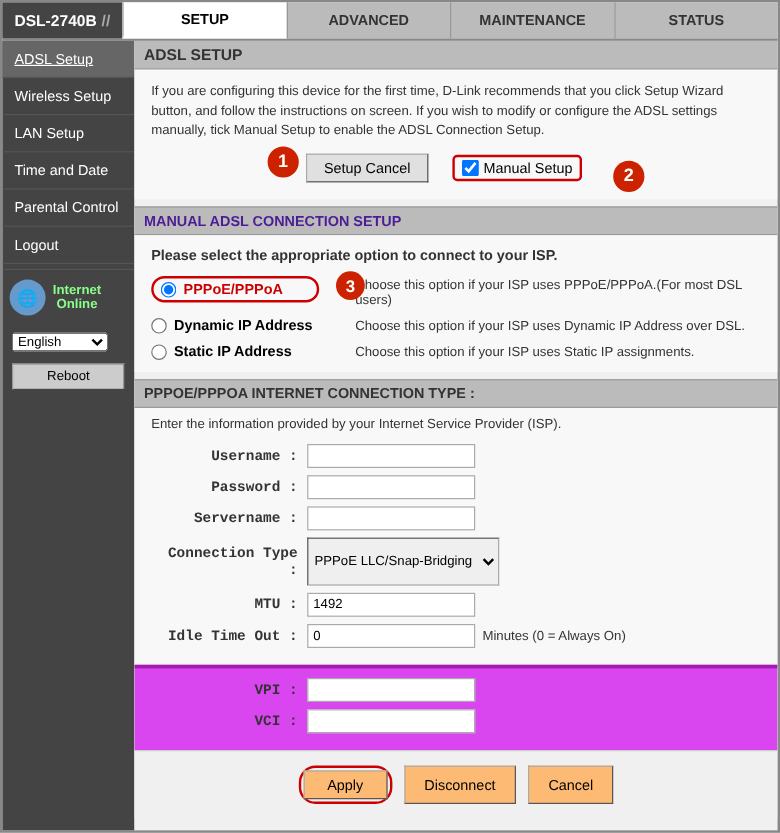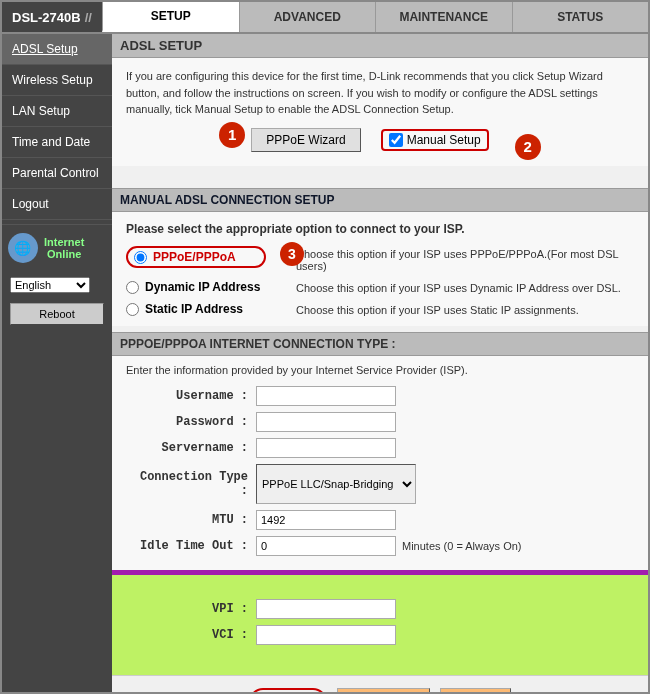--- a/index.html
+++ b/index.html
@@ -39,42 +39,42 @@
 
     .section-body { padding: 10px 14px; background: #f8f8f8; }
 
     .info-text { font-size: 11px; color: #333; line-height: 1.5; margin-bottom: 10px; }
 
     .wizard-row { display: flex; align-items: center; justify-content: center; gap: 20px; margin: 8px 0 4px 0; }
     .wizard-btn { padding: 4px 14px; font-size: 12px; background: #e0e0e0; border: 1px outset #aaa; cursor: pointer; min-width: 90px; }
     .manual-setup-wrap { display: flex; align-items: center; gap: 4px; border: 2px solid #cc0000; padding: 2px 6px; border-radius: 4px; }
     .manual-check { width: 14px; height: 14px; cursor: pointer; }
 
-    .section-divider { background: #bbb; padding: 4px 8px; font-weight: bold; font-size: 12px; text-transform: uppercase; border-top: 1px solid #999; border-bottom: 1px solid #999; color: #0f172a; margin-top: 22px; }
+    .section-divider { background: #bbb; padding: 4px 8px; font-weight: bold; font-size: 12px; text-transform: uppercase; border-top: 1px solid #999; border-bottom: 1px solid #999; color: #4c1d95; margin-top: 6px; }
 
     .manual-section { padding: 10px 14px; background: #f8f8f8; }
     .manual-header-text { font-size: 12px; font-weight: bold; margin-bottom: 10px; color: #333; }
 
     .radio-group { display: flex; flex-direction: column; gap: 8px; }
     .radio-row { display: flex; align-items: flex-start; gap: 10px; }
     .radio-label { min-width: 140px; font-size: 12px; font-weight: bold; display: flex; align-items: flex-start; gap: 6px; }
     .radio-label.selected-label { border: 2px solid #cc0000; padding: 2px 6px; border-radius: 12px; color: #cc0000; }
     .radio-desc { font-size: 11px; color: #333; flex: 1; padding-top: 2px; }
     input[type=radio] { cursor: pointer; margin-top: 1px; }
 
     .pppoe-section-header { background: #bbb; padding: 4px 8px; font-weight: bold; font-size: 12px; text-transform: uppercase; border-top: 1px solid #999; border-bottom: 1px solid #999; color: #333; margin-top: 6px; }
     .pppoe-section-body { padding: 8px 14px; background: #f8f8f8; }
     .pppoe-info { font-size: 11px; color: #333; margin-bottom: 10px; }
     .form-row { display: flex; align-items: center; margin-bottom: 6px; }
     .form-label { width: 130px; text-align: right; font-size: 12px; font-weight: bold; padding-right: 8px; color: #333; font-family: Liberation Mono, monospace; }
     .form-input { border: 1px solid #aaa; padding: 2px 4px; font-size: 11px; width: 140px; height: 20px; }
     .form-select { border: 1px inset #aaa; padding: 1px; font-size: 11px; width: 160px; height: 40px; }
     .form-note { font-size: 11px; color: #333; margin-left: 6px; }
 
-    .vpi-vci-section { padding: 24px 14px; background: #bef264; border-top: 5px solid #a21caf; }
+    .vpi-vci-section { padding: 8px 14px; background: #d946ef; border-top: 3px solid #a21caf; }
 
     .bottom-buttons { padding: 12px; display: flex; justify-content: center; gap: 10px; background: #f0f0f0; border-top: 1px solid #ccc; }
     .bottom-btn { padding: 4px 16px; font-size: 12px; background: #fdba74; border: 1px outset #aaa; cursor: pointer; min-width: 70px; }
     .apply-btn-wrap { border: 2px solid #cc0000; border-radius: 14px; padding: 2px; }
 
     .content-wrapper { position: relative; }
   </style>
 </head>
 <body>
 
@@ -118,21 +118,21 @@
 
     <div class="content content-wrapper">
 
       <div class="section-header">ADSL SETUP</div>
       <div class="section-body">
         <p class="info-text">If you are configuring this device for the first time, D-Link recommends that you click Setup Wizard button, and follow the instructions on screen. If you wish to modify or configure the ADSL settings manually, tick Manual Setup to enable the ADSL Connection Setup.</p>
         <div class="wizard-row">
 
           <div style="position:relative; display:inline-flex; align-items:center;">
             <div style="position:absolute; left:-32px; top:-6px; width:26px; height:26px; border-radius:50%; background:#cc2200; color:#fff; font-weight:bold; font-size:15px; display:flex; align-items:center; justify-content:center;">1</div>
-            <button class="wizard-btn">PPPoE Wizard</button>
+            <button class="wizard-btn">Setup Cancel</button>
           </div>
           <div class="manual-setup-wrap">
             <input type="checkbox" class="manual-check" id="manual-check" checked="" style="">
             <label for="manual-check" style="font-size:12px; cursor:pointer;">Manual Setup</label>
           </div>
 
           <div style="position:relative; display:inline-flex; align-items:center;">
             <div style="position:absolute; right:-32px; top:-6px; width:26px; height:26px; border-radius:50%; background:#cc2200; color:#fff; font-weight:bold; font-size:15px; display:flex; align-items:center; justify-content:center;">2</div>
           </div>
         </div>

